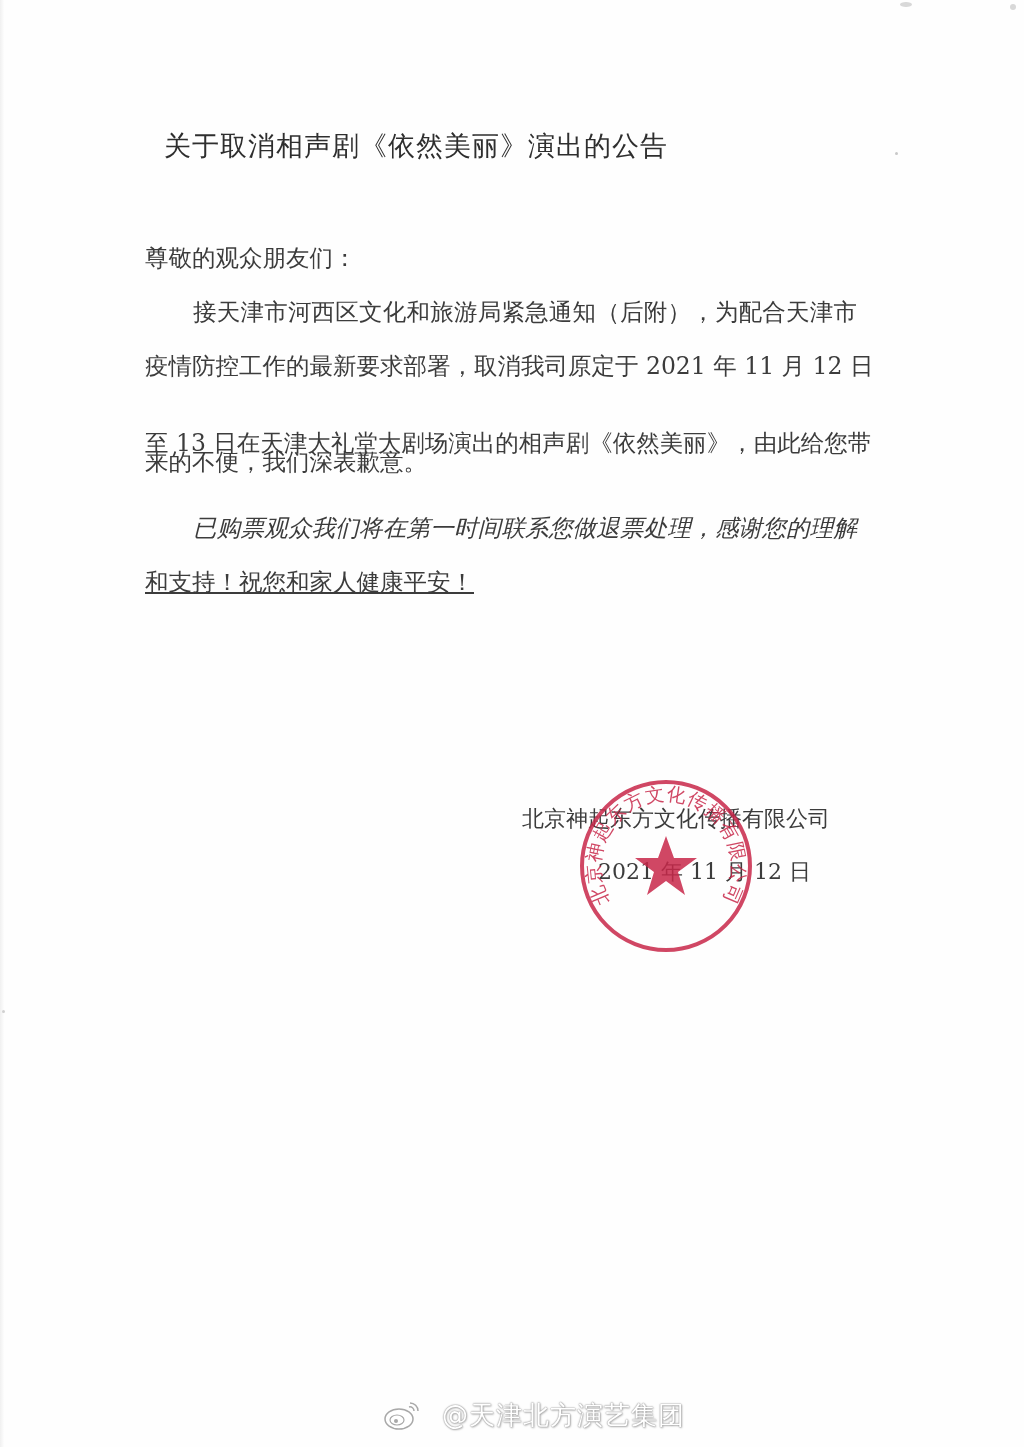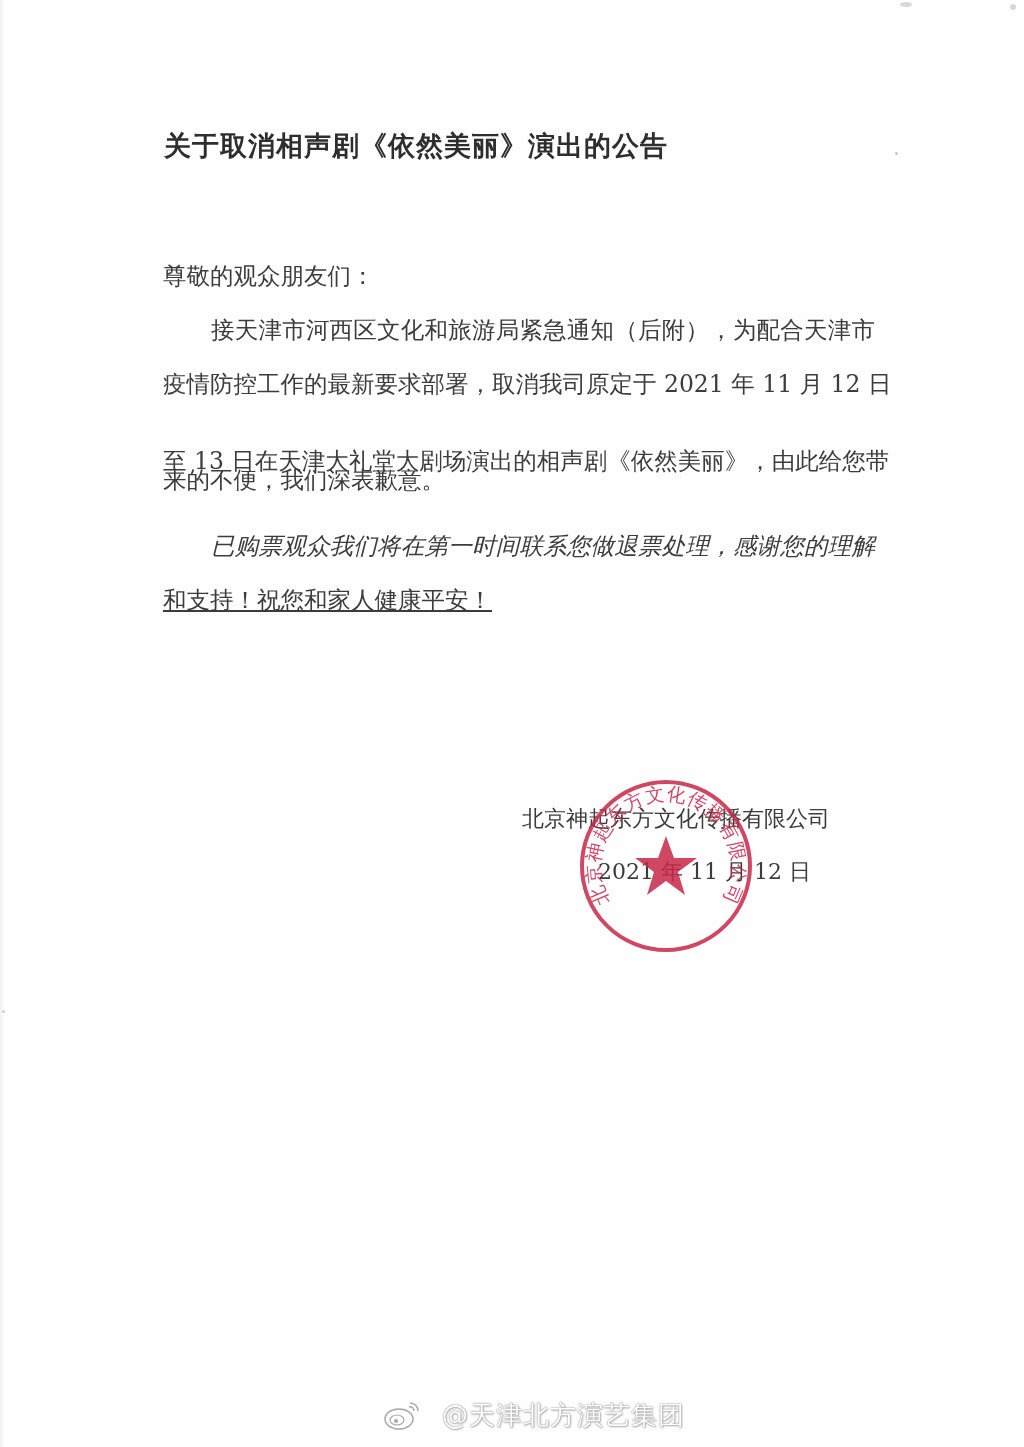--- a/index.html
+++ b/index.html
@@ -26,35 +26,35 @@
       left: 0; top: 0;
       width: 4px; height: 1447px;
       background: linear-gradient(to right, #f0f0f0, #fdfdfd);
     }
     .title {
       position: absolute;
       left: 0; width: 832px;
       top: 128px;
       text-align: center;
       font-family: "DejaVu Sans", "Liberation Sans", sans-serif;
-      font-weight: bold;
+      font-weight: normal;
       font-size: 27px;
       letter-spacing: 1px;
       color: #2e2e2e;
       margin: 0;
     }
     .text-line {
       position: absolute;
       left: 145px;
       width: 712px;
       font-size: 23.5px;
       line-height: 30px;
       white-space: nowrap;
       color: #3c3c3c;
-      margin: 18px;
+      margin: 0;
     }
     .indent { left: 193px; width: 664px; }
     .justify-line {
       text-align: justify;
       text-align-last: justify;
     }
     .sig {
       position: absolute;
       font-size: 22px;
       line-height: 28px;

